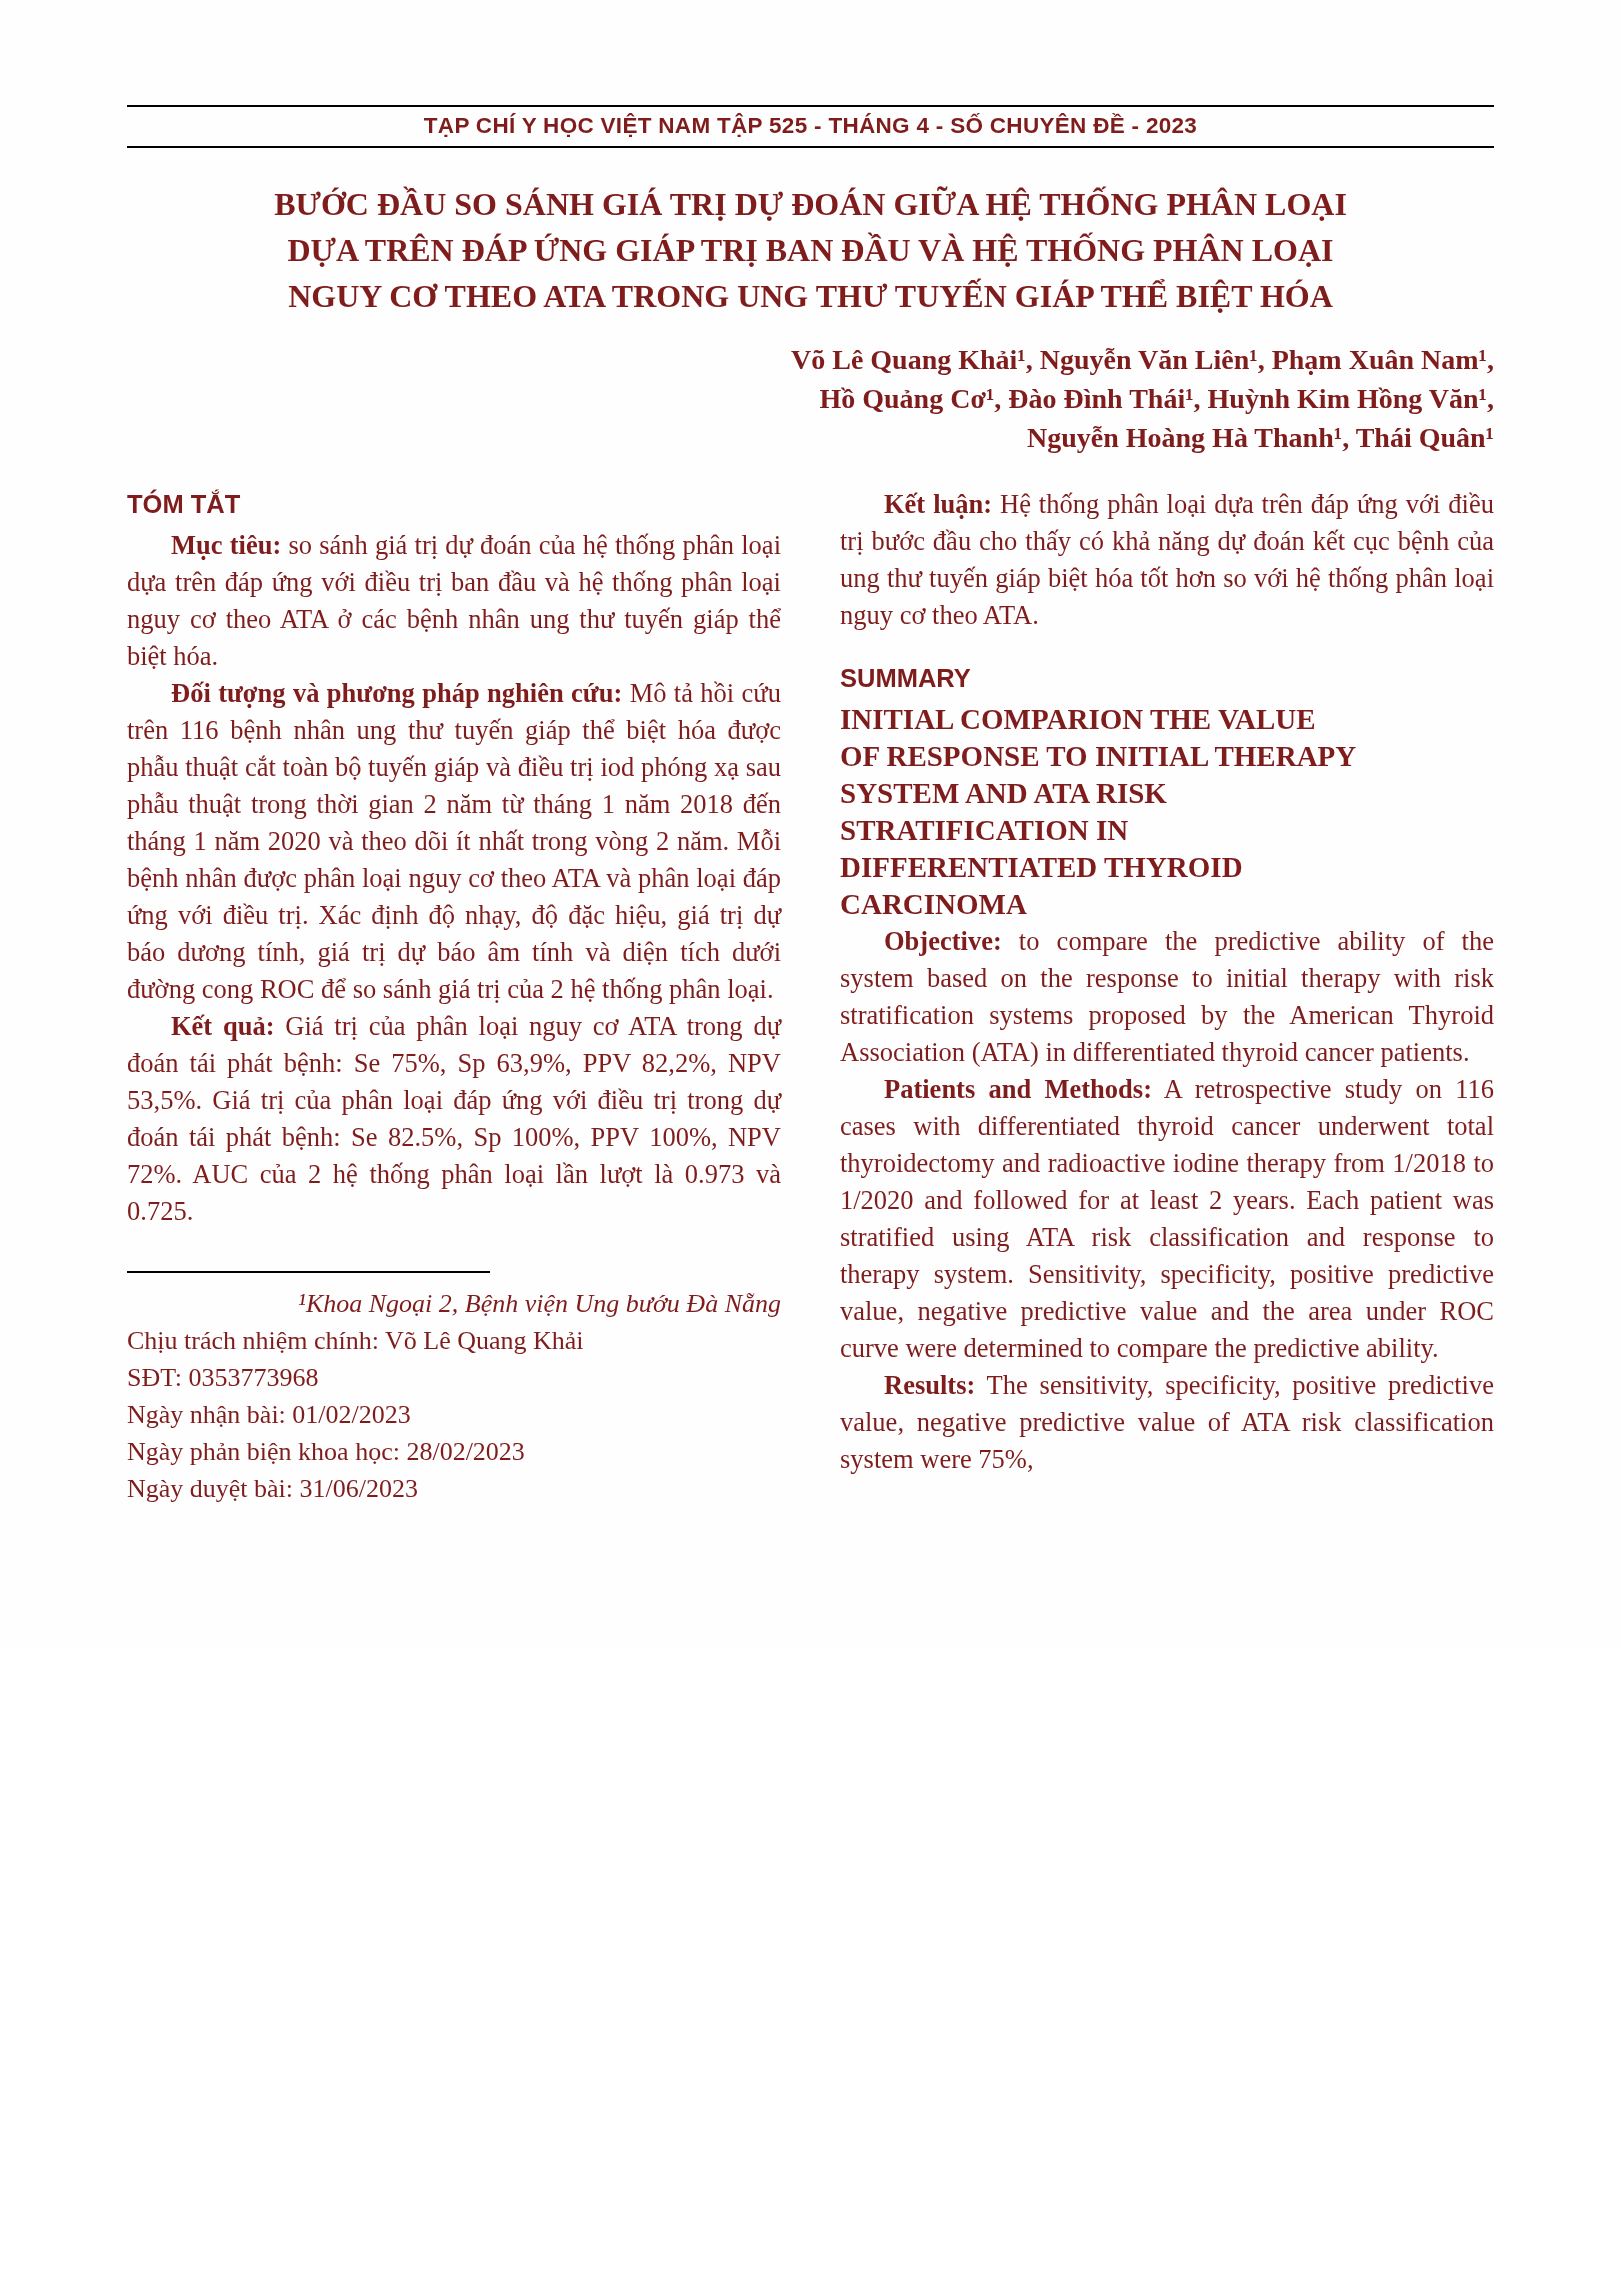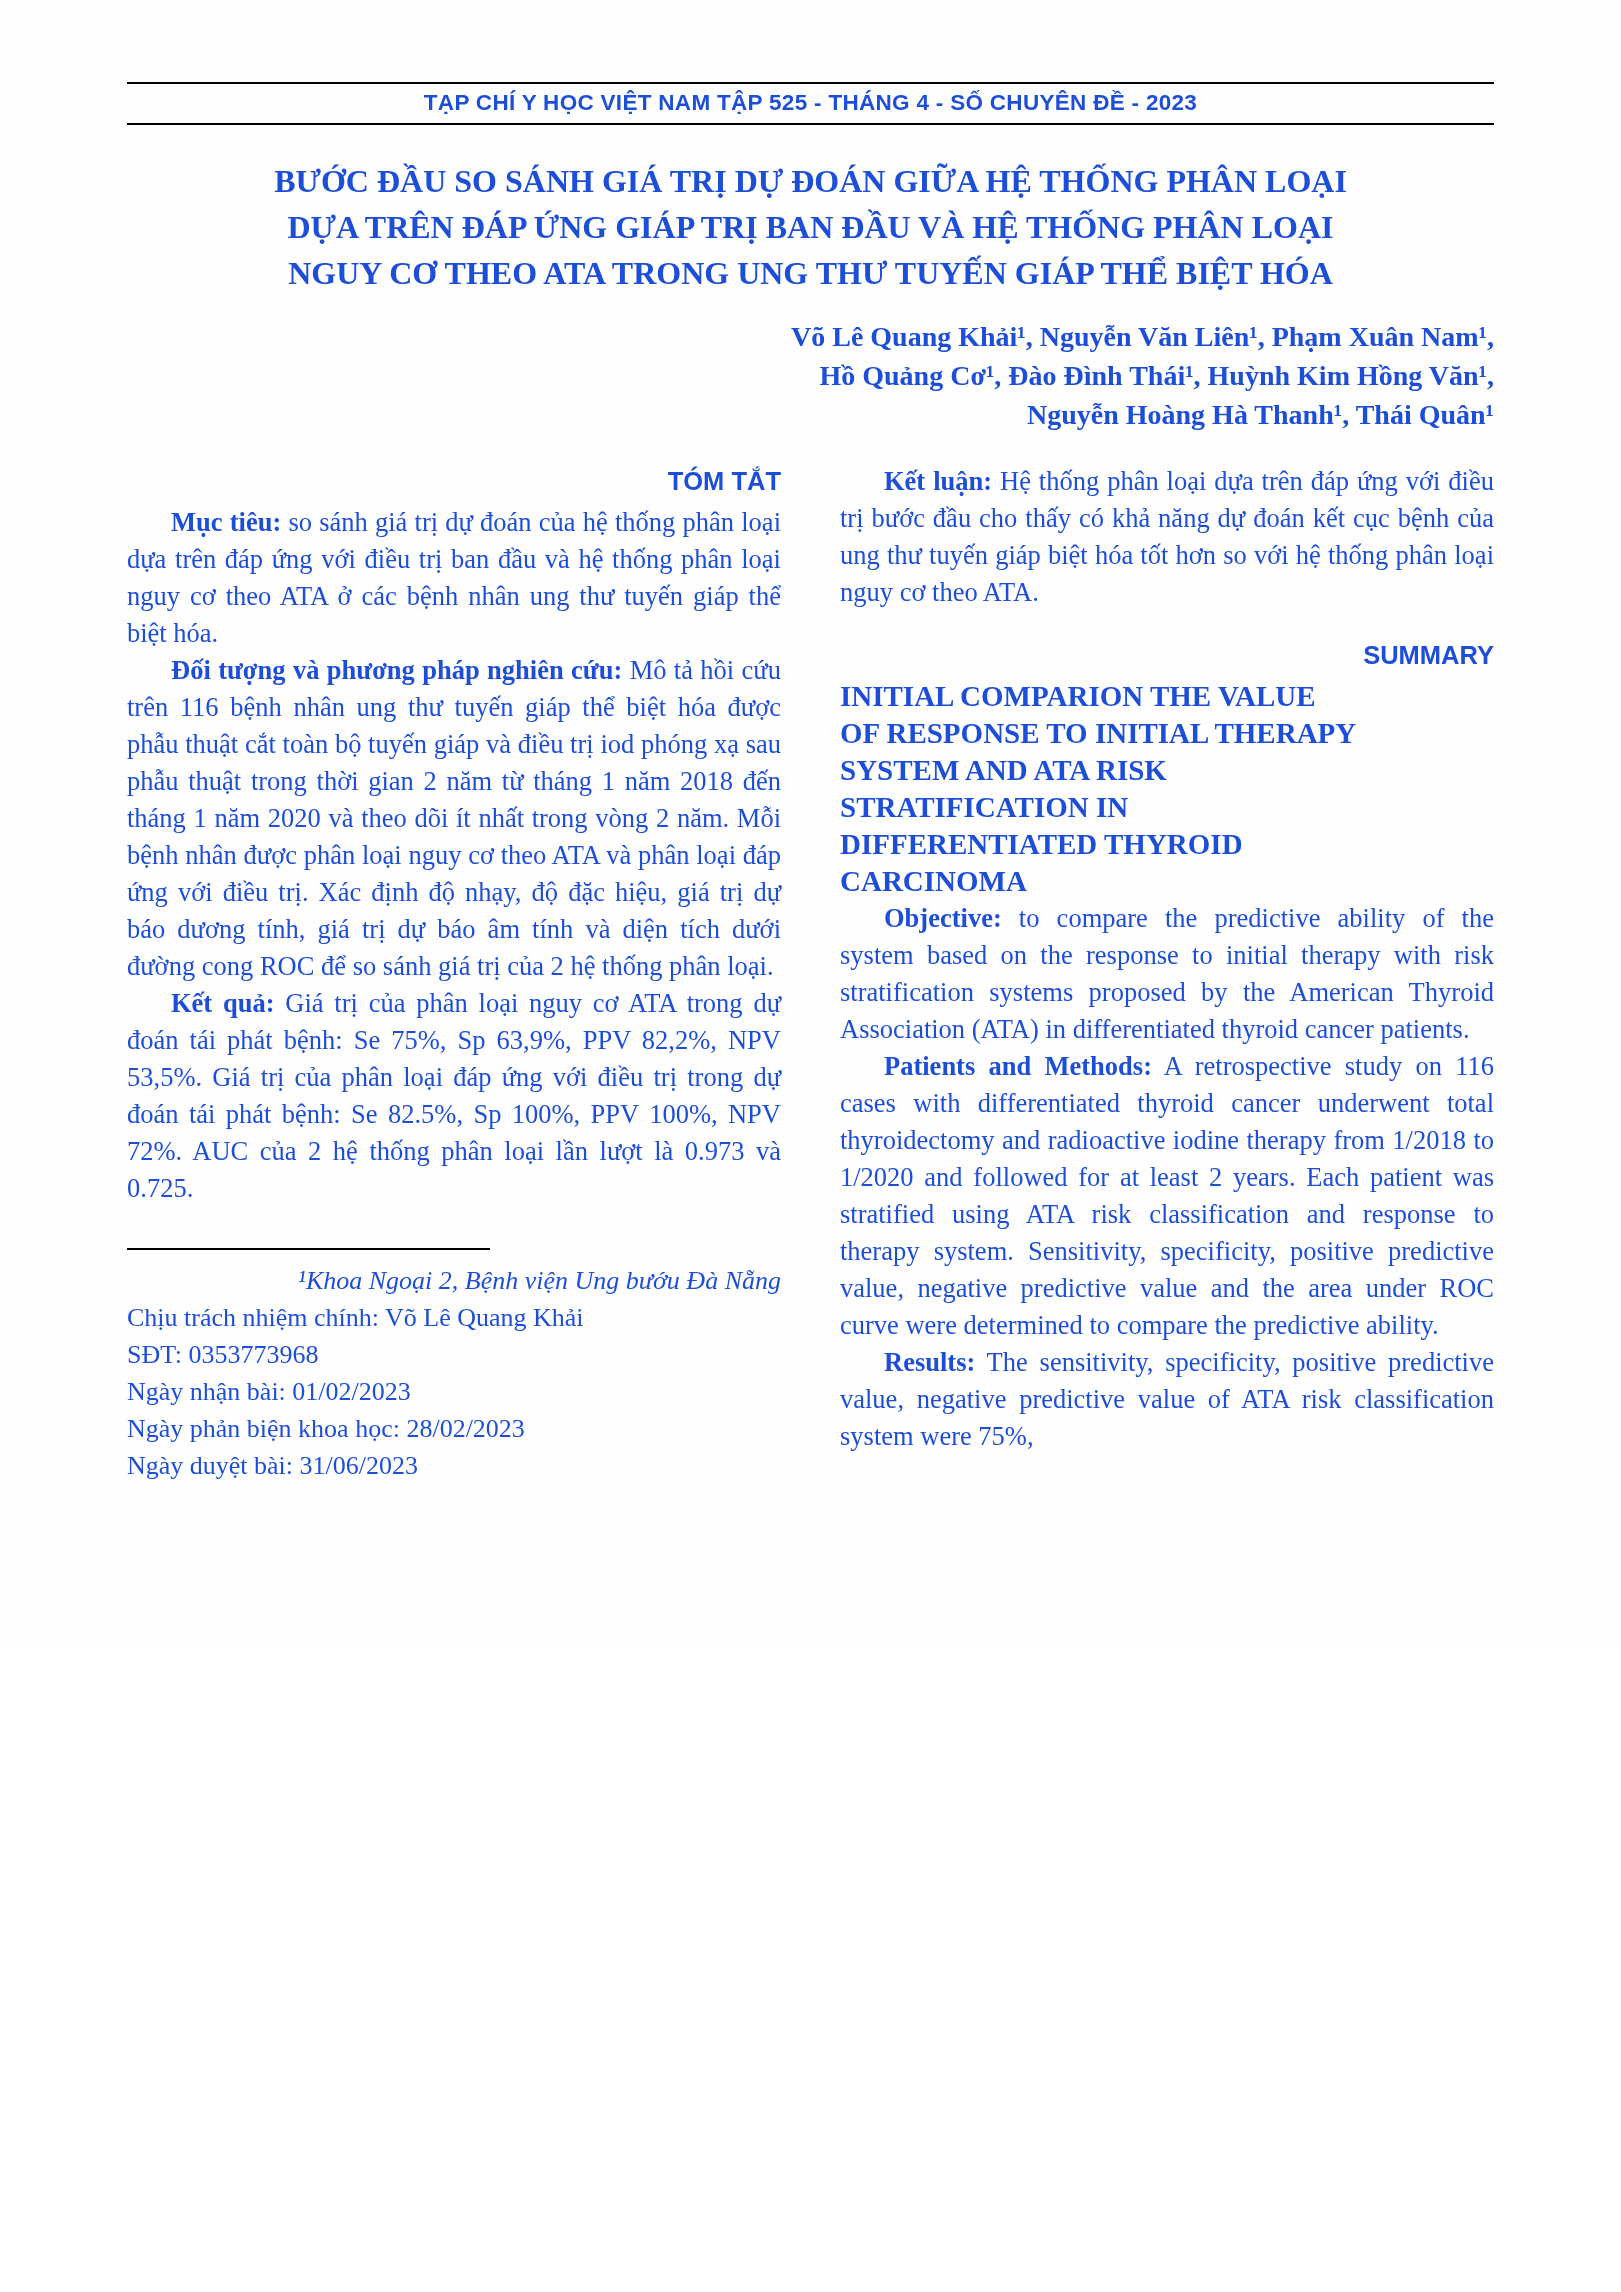--- a/index.html
+++ b/index.html
@@ -2,23 +2,23 @@
 <html><head>
 <meta charset="utf-8">
 <style>
   * { box-sizing: border-box; }
   html, body { margin: 0; padding: 0; background: #ffffff; }
   .page {
     position: relative;
     width: 1621px;
     height: 1647px;
     background: #fffefe;
-    color: #1d4ed8;
+    color: #7f1d1d;
     font-family: "Liberation Serif", "DejaVu Serif", serif;
-    padding: 82px 127px 0 127px;
+    padding: 105px 127px 0 127px;
     overflow: hidden;
   }
   .journal-header {
     border-top: 2.9px solid #000;
     border-bottom: 2.9px solid #000;
     padding: 5.9px 0 6.9px 0;
     text-align: center;
   }
   .journal-header-text {
     font-family: "Liberation Sans", "DejaVu Sans", sans-serif;
@@ -45,21 +45,20 @@
     gap: 59px;
     margin-top: 29px;
   }
   .col { flex: 1 1 0; min-width: 0; }
   .section-heading {
     font-family: "Liberation Sans", "DejaVu Sans", sans-serif;
     font-size: 25.5px;
     font-weight: 700;
     line-height: 37px;
     margin: 0 0 3.9px 0;
-    text-align: right;
   }
   .summary-heading { margin-top: 25.5px; }
   .para {
     font-size: 26.5px;
     line-height: 37px;
     text-align: justify;
     text-indent: 44px;
     margin: 0;
   }
   .lead { font-weight: 700; }

